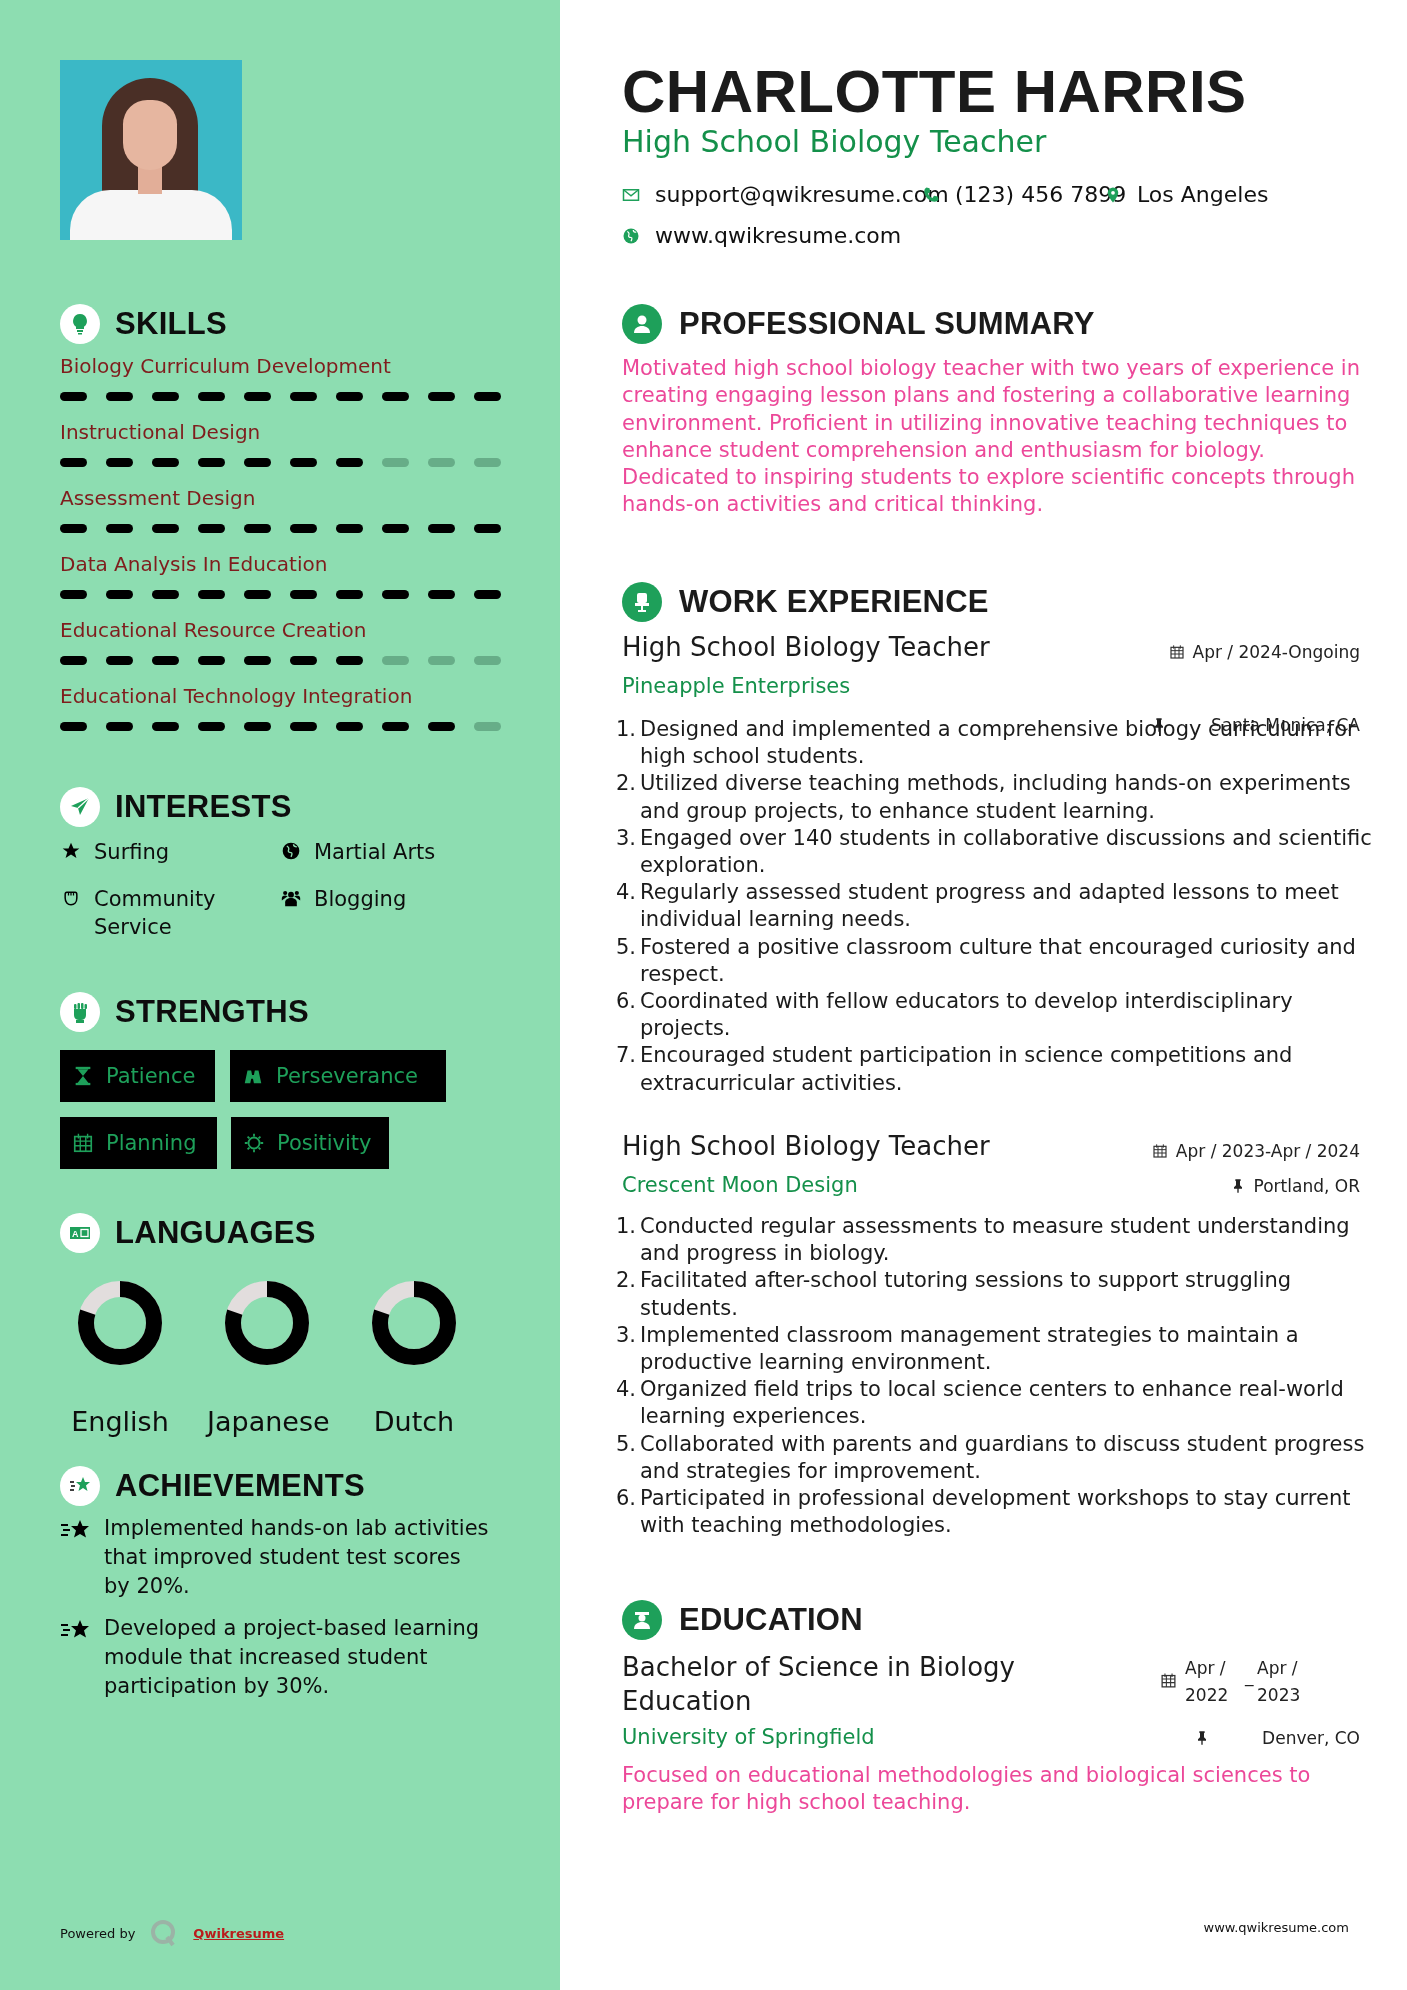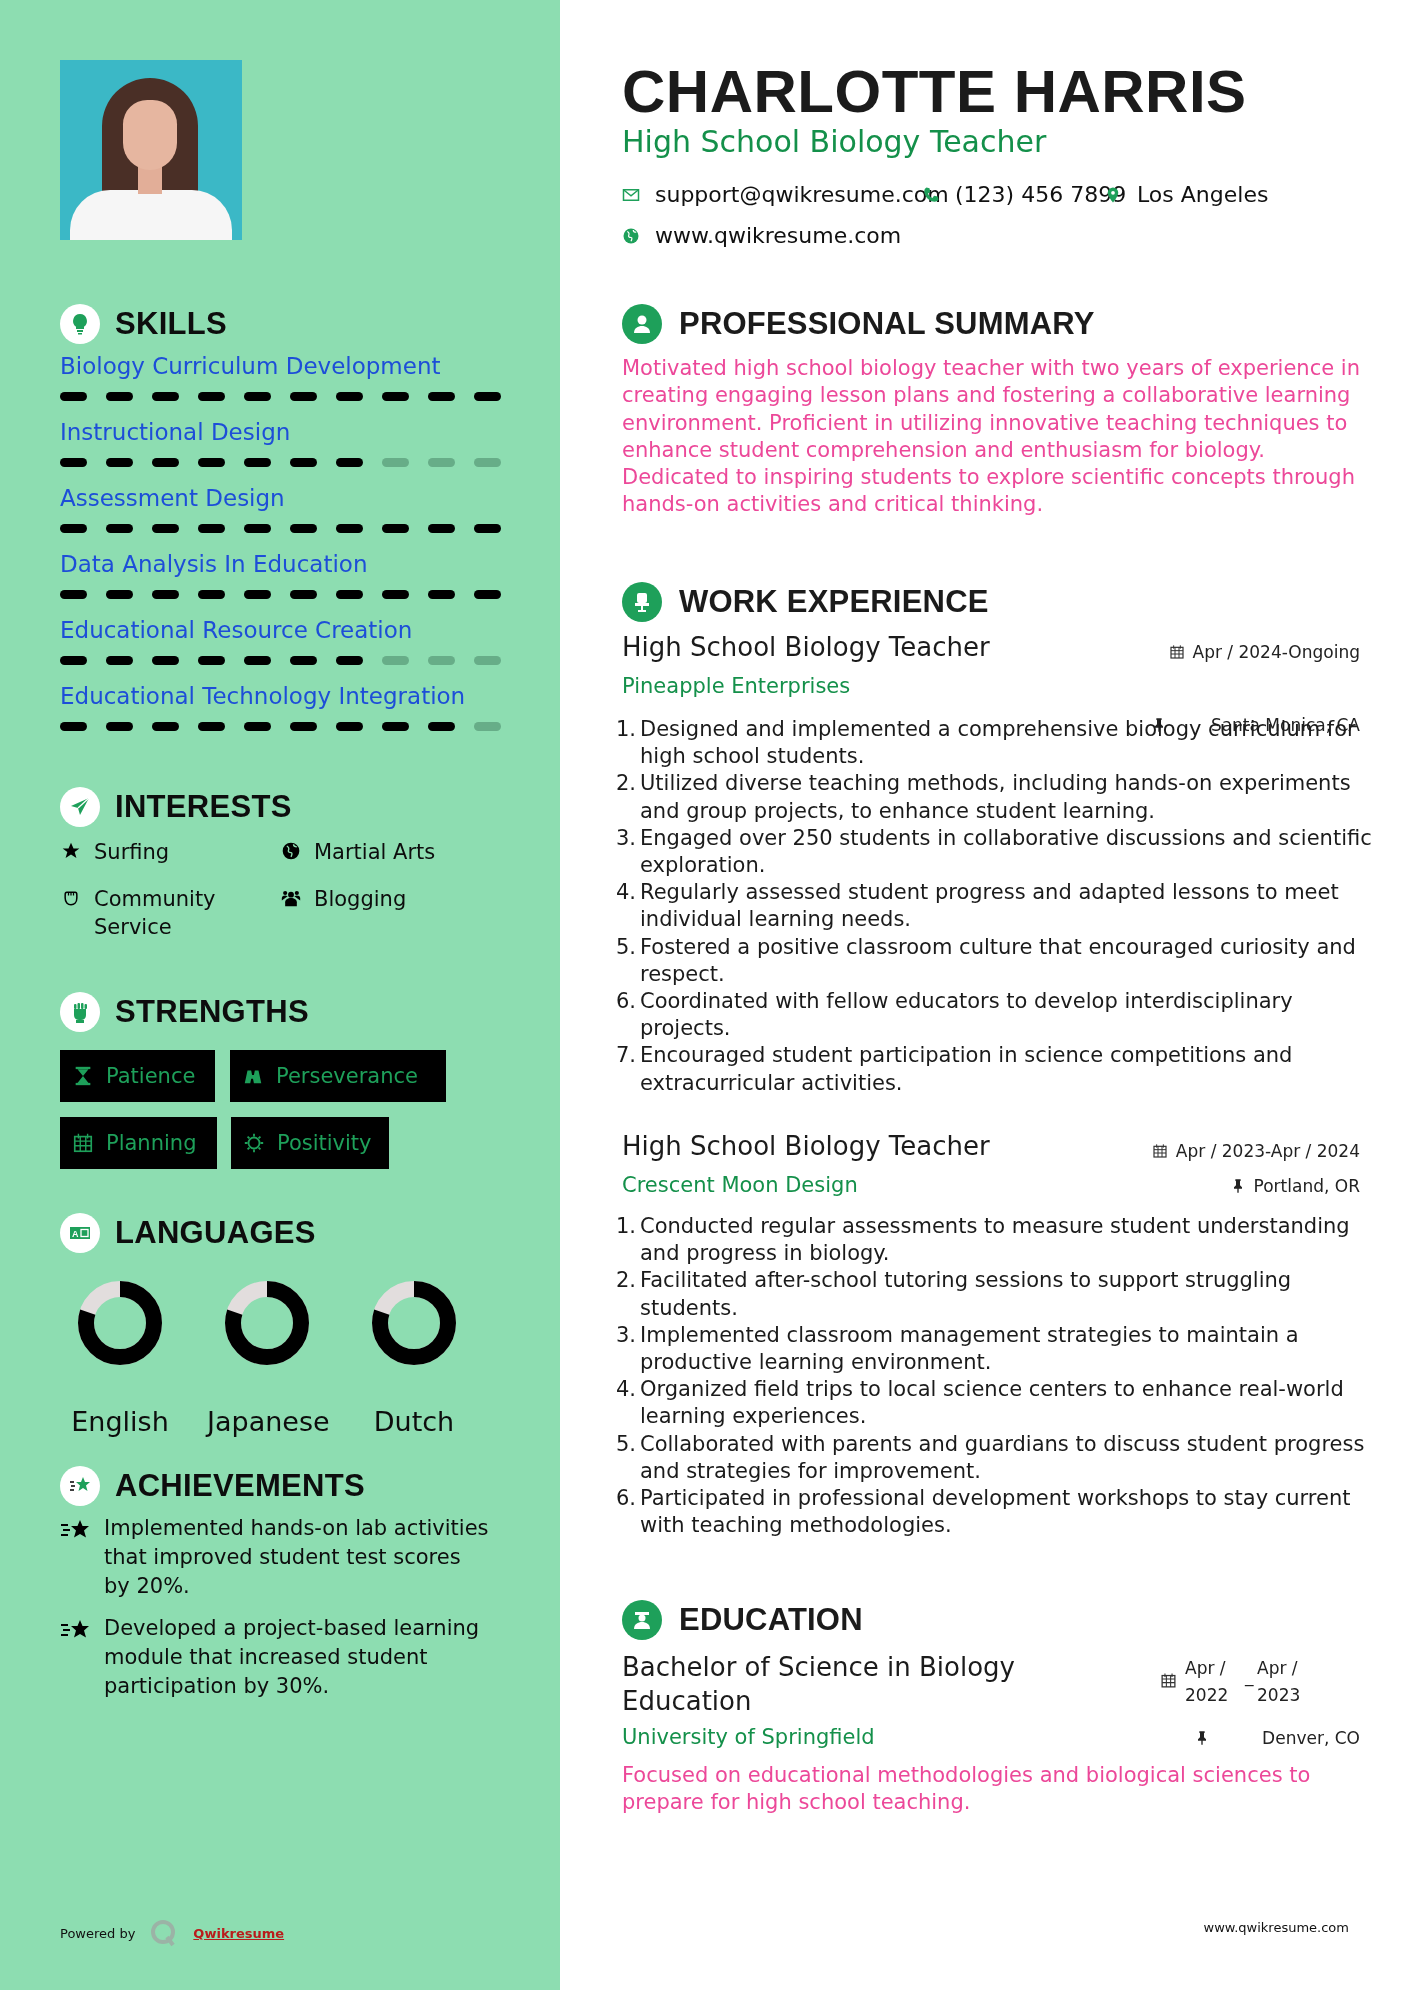--- a/index.html
+++ b/index.html
@@ -14,21 +14,21 @@
   .photo .face { position: absolute; left: 63px; top: 40px; width: 54px; height: 70px; background: #e6b6a0; border-radius: 27px 27px 30px 30px; }
   .photo .shirt { position: absolute; left: 10px; top: 130px; width: 162px; height: 60px; background: #f6f6f6; border-radius: 40px 40px 0 0; }
   .photo .neck { position: absolute; left: 78px; top: 104px; width: 24px; height: 30px; background: #e2ae98; }
 
   .sec-head { position: absolute; display: flex; align-items: center; }
   .sec-icon { width: 40px; height: 40px; border-radius: 50%; background: #fff; display: flex; align-items: center; justify-content: center; margin-right: 15px; }
   .sec-icon svg { width: 24px; height: 24px; }
   .sec-title { font-family: "Liberation Sans", sans-serif; font-weight: 700; font-size: 31px; letter-spacing: 0.3px; color: #0d0d0d; }
 
   .skill { position: absolute; left: 60px; width: 446px; }
-  .skill-name { font-size: 23px; color: #1d4ed8; height: 28px; line-height: 28px; white-space: nowrap; }
+  .skill-name { font-size: 20px; color: #7f1d1d; height: 28px; line-height: 28px; white-space: nowrap; }
   .dashes { display: flex; gap: 19px; margin-top: 12px; }
   .dash { width: 27px; height: 9px; border-radius: 5px; background: #000; }
   .dash.off { background: #67ad88; }
 
   .interest { position: absolute; display: flex; align-items: flex-start; font-size: 21px; color: #0d0d0d; line-height: 28px; }
   .interest .ico { width: 22px; margin-right: 12px; display: flex; justify-content: center; padding-top: 3px; }
   .interest .ico svg { width: 20px; height: 20px; }
 
   .tag { position: absolute; height: 52px; background: #000; display: flex; align-items: center; padding: 0 14px 0 12px; color: #1ea05a; font-size: 21px; }
   .tag svg { width: 22px; height: 22px; margin-right: 12px; }
@@ -425,21 +425,21 @@
     <li>
       <span class="n">1.</span>
       <span class="t">Designed and implemented a comprehensive biology curriculum for high school students.</span>
     </li>
     <li>
       <span class="n">2.</span>
       <span class="t">Utilized diverse teaching methods, including hands-on experiments and group projects, to enhance student learning.</span>
     </li>
     <li>
       <span class="n">3.</span>
-      <span class="t">Engaged over 250 students in collaborative discussions and scientific exploration.</span>
+      <span class="t">Engaged over 140 students in collaborative discussions and scientific exploration.</span>
     </li>
     <li>
       <span class="n">4.</span>
       <span class="t">Regularly assessed student progress and adapted lessons to meet individual learning needs.</span>
     </li>
     <li>
       <span class="n">5.</span>
       <span class="t">Fostered a positive classroom culture that encouraged curiosity and respect.</span>
     </li>
     <li>

